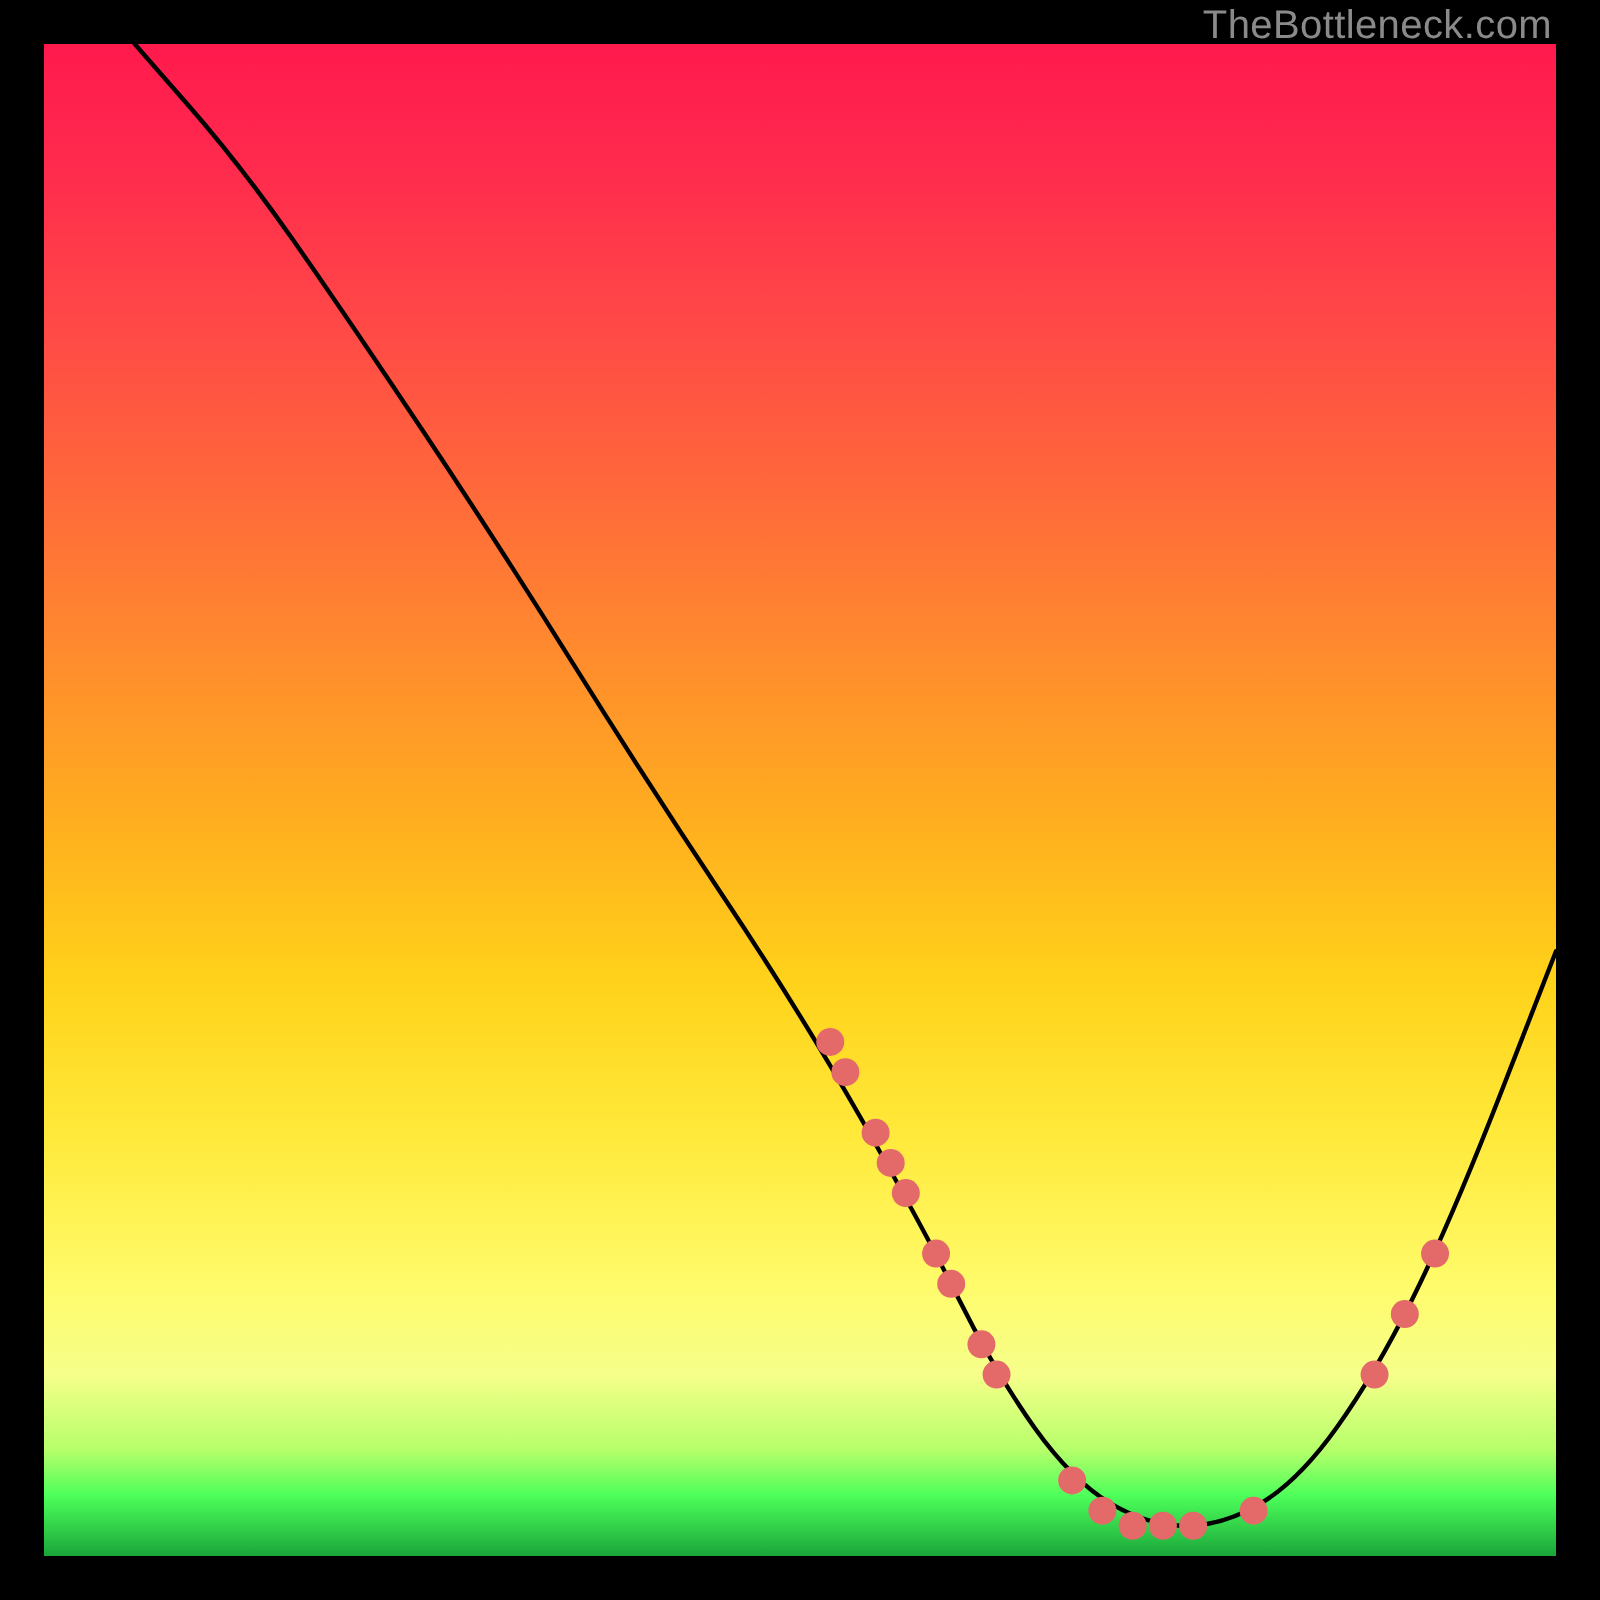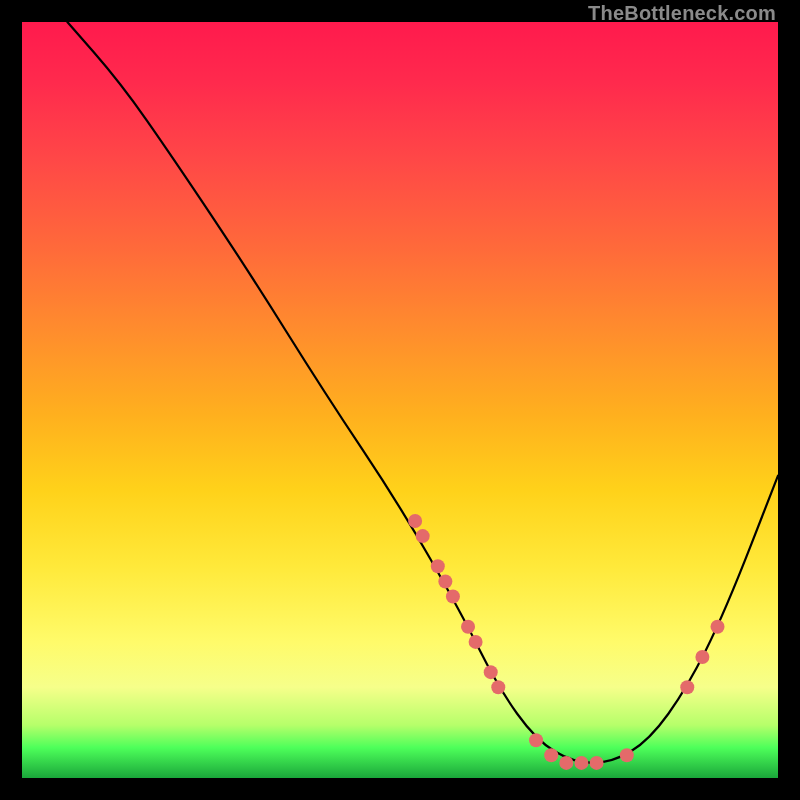--- a/index.html
+++ b/index.html
@@ -40,21 +40,21 @@
       #1aa63a 100%
     );
   }
   .attribution {
     position: absolute;
     top: 2px;
     right: 24px;
     color: #8a8a8a;
     font-size: 20px;
     letter-spacing: 0.2px;
-    font-weight: 700;
+    font-weight: 400;
   }
   svg.curve {
     position: absolute;
     left: 0;
     top: 0;
     width: 756px;
     height: 756px;
     overflow: visible;
   }
   .curve-path {

